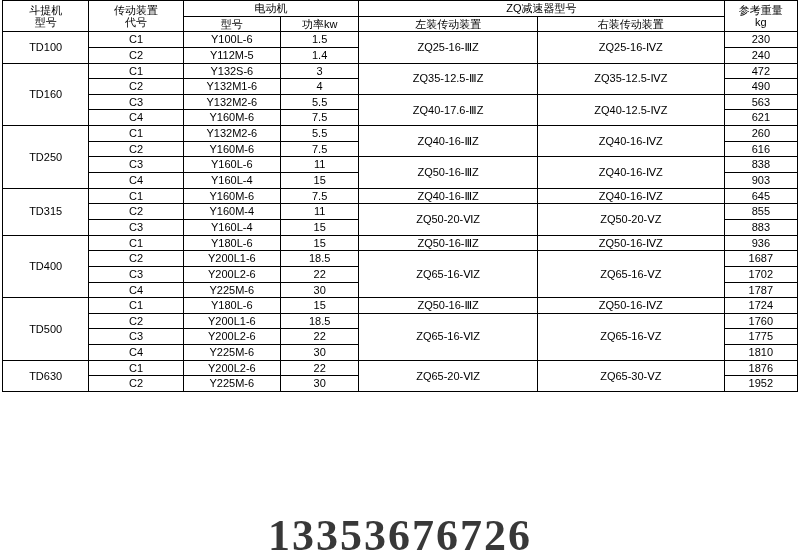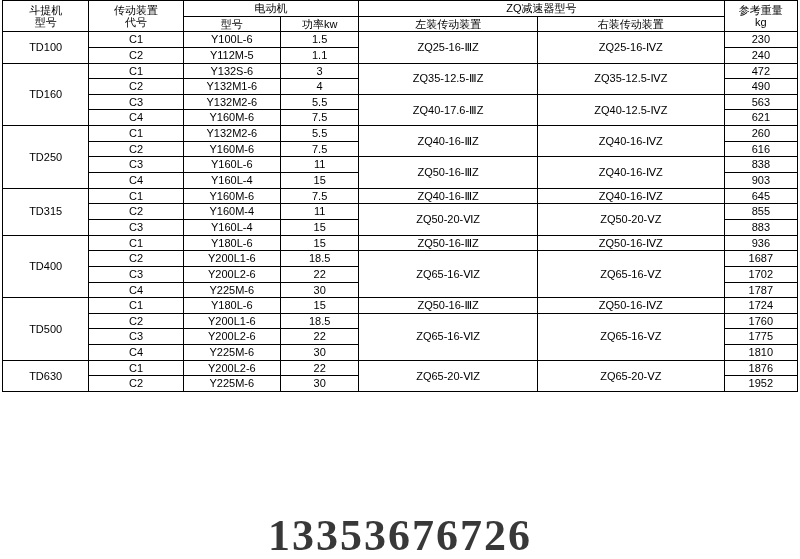--- a/index.html
+++ b/index.html
@@ -106,21 +106,21 @@
           <td>C1</td>
           <td>Y100L-6</td>
           <td>1.5</td>
           <td rowspan="2">ZQ25-16-ⅢZ</td>
           <td rowspan="2">ZQ25-16-ⅣZ</td>
           <td>230</td>
         </tr>
         <tr>
           <td>C2</td>
           <td>Y112M-5</td>
-          <td>1.1</td>
+          <td>1.4</td>
           <td>240</td>
         </tr>
         <tr>
           <td class="model-cell" rowspan="4">TD160</td>
           <td>C1</td>
           <td>Y132S-6</td>
           <td>3</td>
           <td rowspan="2">ZQ35-12.5-ⅢZ</td>
           <td rowspan="2">ZQ35-12.5-ⅣZ</td>
           <td>472</td>
@@ -254,21 +254,21 @@
           <td>Y225M-6</td>
           <td>30</td>
           <td>1810</td>
         </tr>
         <tr>
           <td class="model-cell" rowspan="2">TD630</td>
           <td>C1</td>
           <td>Y200L2-6</td>
           <td>22</td>
           <td rowspan="2">ZQ65-20-ⅥZ</td>
-          <td rowspan="2">ZQ65-20-ⅤZ</td>
+          <td rowspan="2">ZQ65-30-ⅤZ</td>
           <td>1876</td>
         </tr>
         <tr>
           <td>C2</td>
           <td>Y225M-6</td>
           <td>30</td>
           <td>1952</td>
         </tr>
       </tbody>
   </table>

